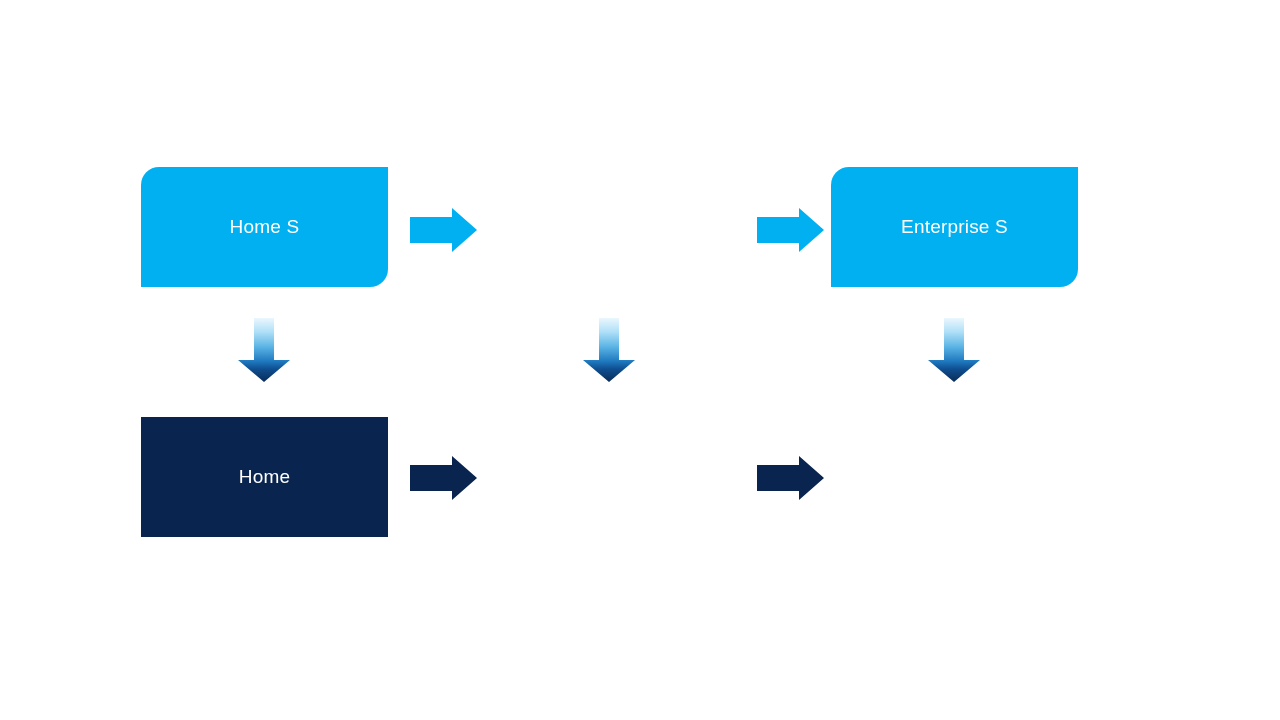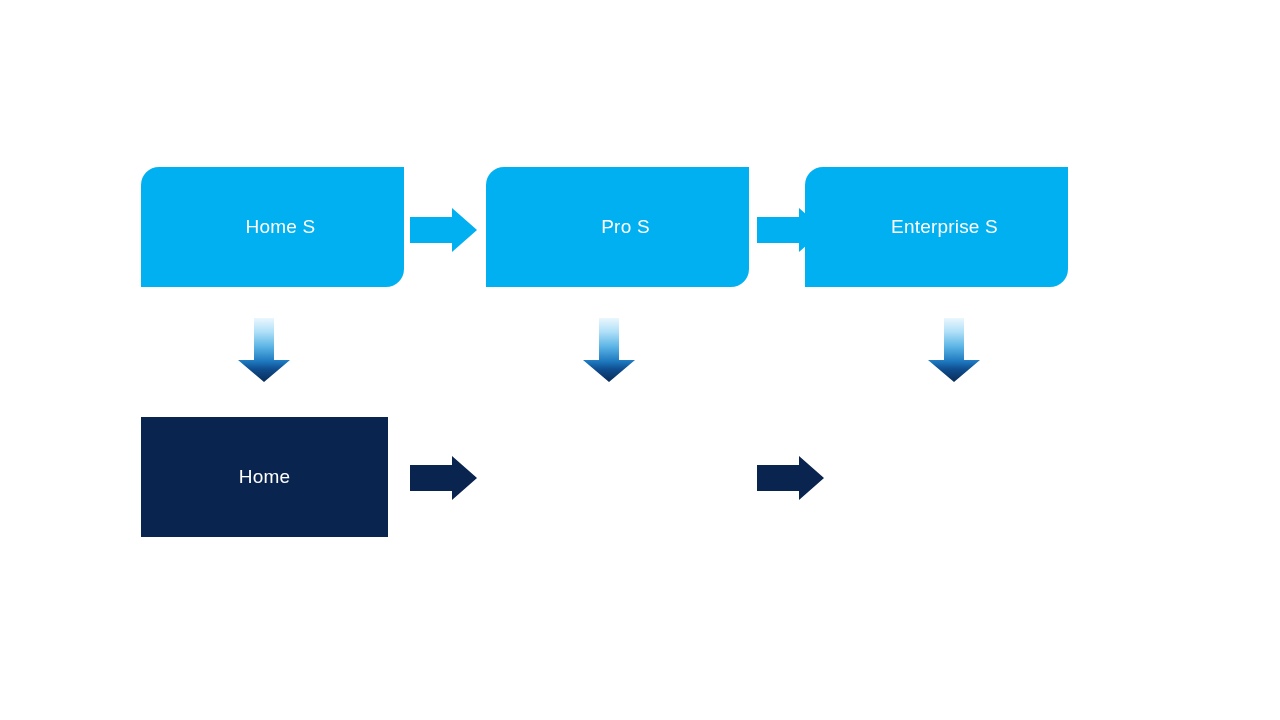--- a/index.html
+++ b/index.html
@@ -22,32 +22,31 @@
     justify-content: center;
     color: #ffffff;
     font-size: 19px;
     letter-spacing: 0.2px;
   }
 
   .box.top {
     background: #00B0F0;
     border-radius: 18px 0 18px 0; 
     top: 167px;
-    padding-left: 16px;
   }
 
   .box.bottom {
     background: #0A2450;
     top: 417px;
     text-align: right;
   }
 
   .col1 { left: 141px; }
   .col2 { left: 486px; }
-  .col3 { left: 805px; }
+  .col3 { left: 831px; }
 
   
   .h-arrow {
     position: absolute;
     width: 67px;
     height: 44px;
     clip-path: polygon(0 20.5%, 62.7% 20.5%, 62.7% 0, 100% 50%, 62.7% 100%, 62.7% 79.5%, 0 79.5%);
   }
   .h-arrow.light {
     background: #00B0F0;
@@ -82,23 +81,20 @@
   .v-col3 { left: 928px; }  
 </style>
 </head>
 <body>
 
 <div class="canvas">
 
   <div class="box top col1">
     <span>Home S</span>
   </div>
-  <div class="box top col2">
-    <span>Pro S</span>
-  </div>
   <div class="box top col3">
     <span>Enterprise S</span>
   </div>
 
   <div class="h-arrow light row-top h-gap1"></div>
   <div class="h-arrow light row-top h-gap2"></div>
 
   <div class="v-arrow v-col1"></div>
   <div class="v-arrow v-col2"></div>
   <div class="v-arrow v-col3"></div>

